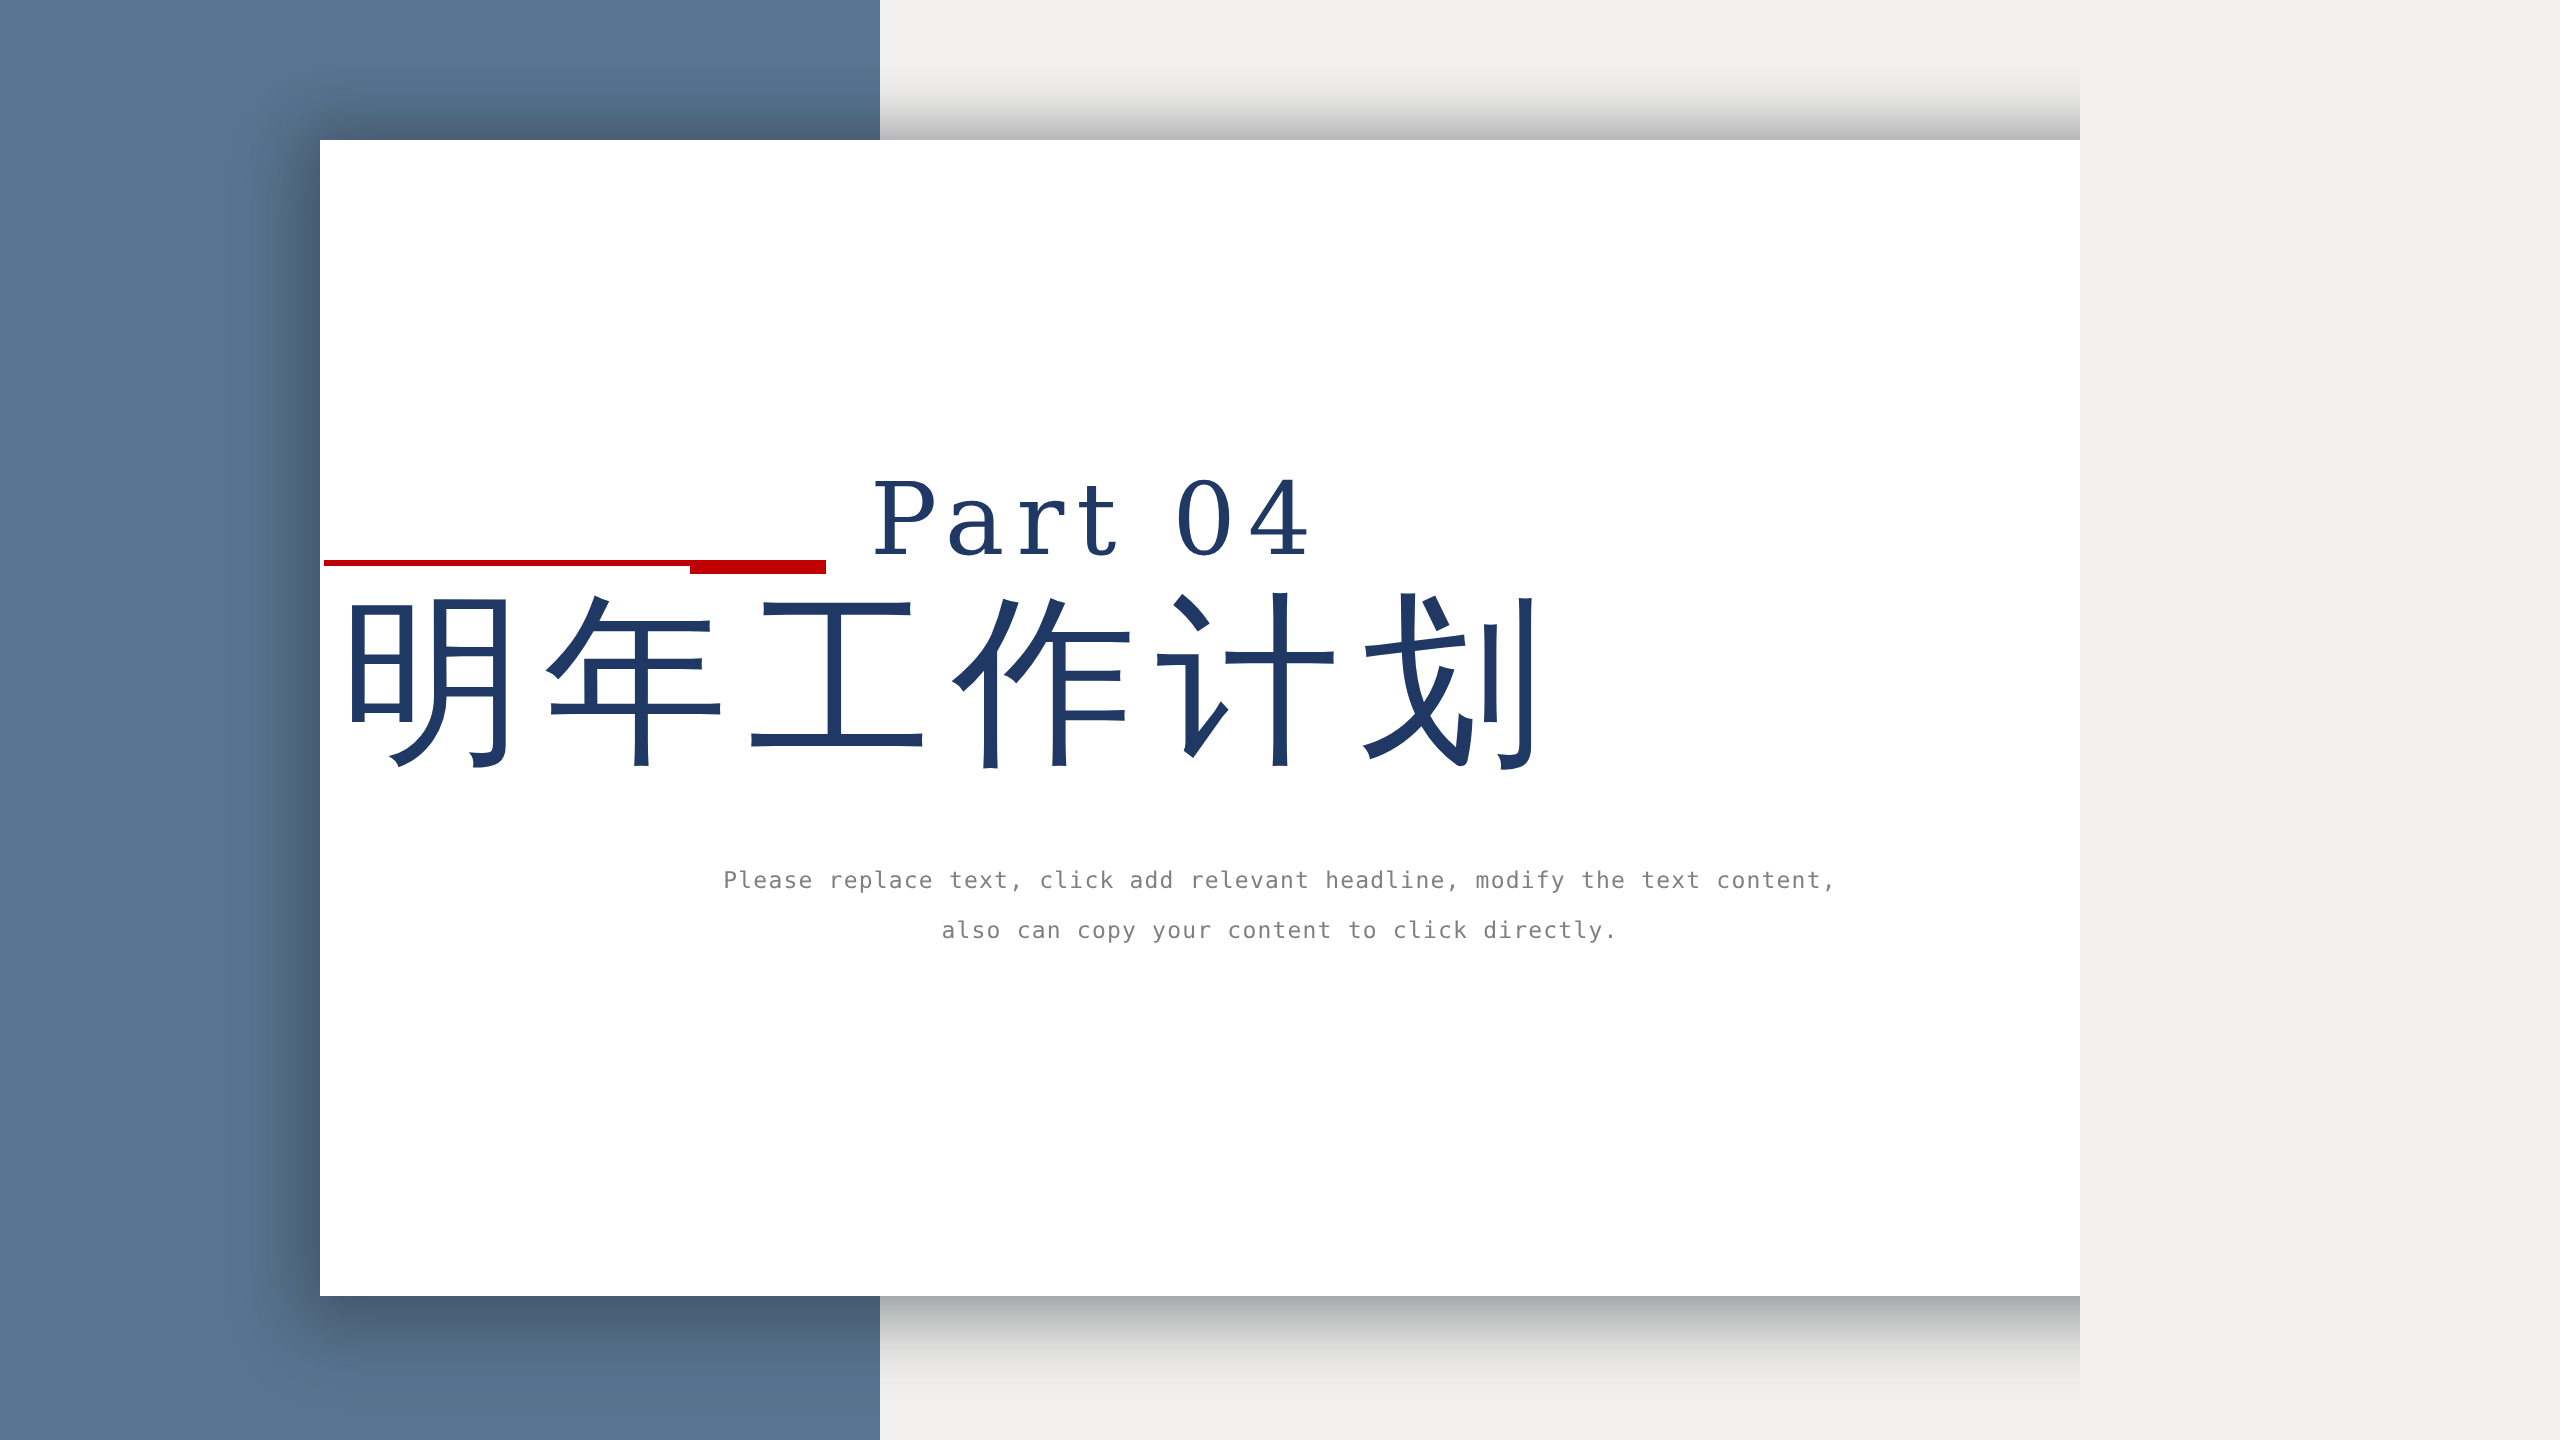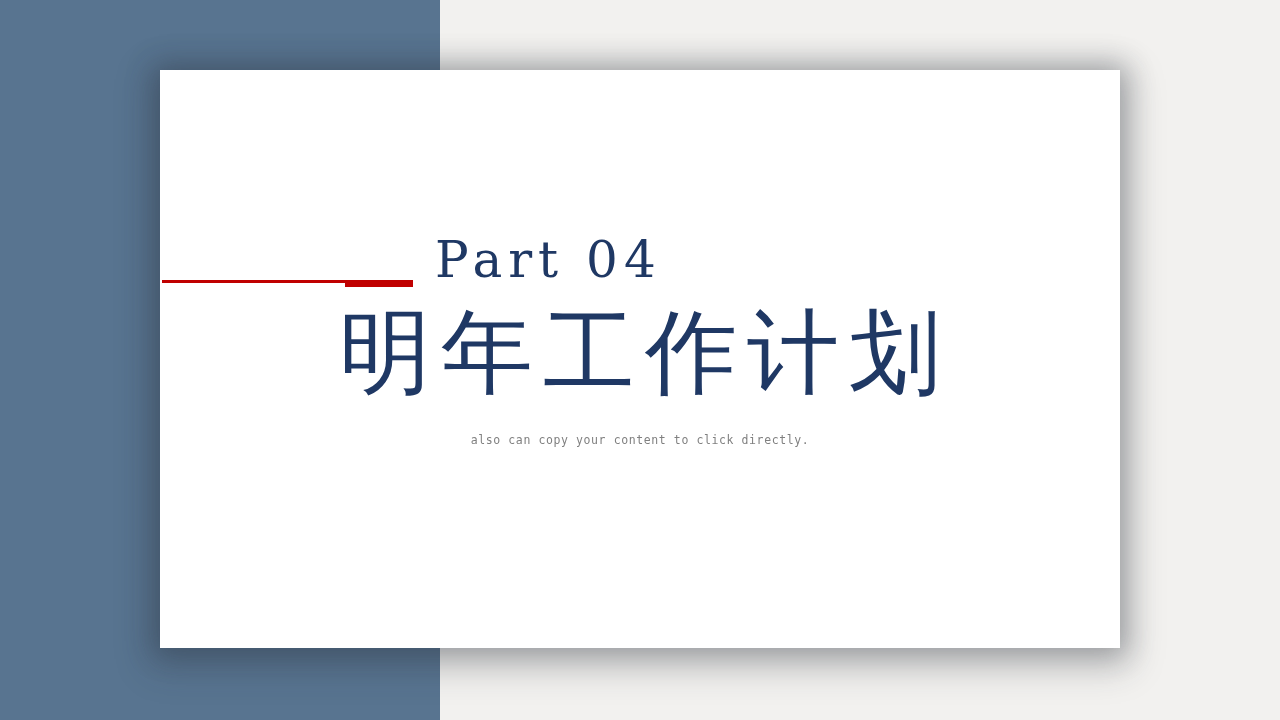--- a/index.html
+++ b/index.html
@@ -10,21 +10,21 @@
     width: 1280px;
     height: 720px;
     overflow: hidden;
     font-family: "Liberation Serif", serif;
     background: #f2f1ef;
   }
 
   
   .slide {
     position: relative;
-    width: 1280px;
+    width: 1040px;
     height: 720px;
     background: #f2f1ef;
     overflow: hidden;
   }
 
   
   .blue-panel {
     position: absolute;
     left: 0;
     top: 0;
@@ -83,23 +83,22 @@
     line-height: 56px;
     letter-spacing: 6px;
     color: #1f3864;
     white-space: nowrap;
   }
 
   
   .title-cn {
     position: absolute;
     left: 0;
-    top: 228px;
+    top: 216px;
     width: 960px;
-    text-align: center;
     font-family: "DejaVu Serif", "Liberation Serif", serif;
     font-size: 92px;
     line-height: 110px;
     letter-spacing: 10px;
     text-indent: 10px;
     color: #1f3864;
     white-space: nowrap;
   }
 
   
@@ -131,17 +130,18 @@
 
     <div class="heading-row">
       <div class="rule-thin"></div>
       <div class="rule-thick"></div>
       <div class="part-label">Part 04</div>
     </div>
 
     <div class="title-cn">明年工作计划</div>
 
     <div class="subtitle">
+      <span class="line">Please replace text, click add relevant headline, modify the text content,</span>
       <span class="line">also can copy your content to click directly.</span>
     </div>
 
   </div>
 </div>
 
 </body></html>

